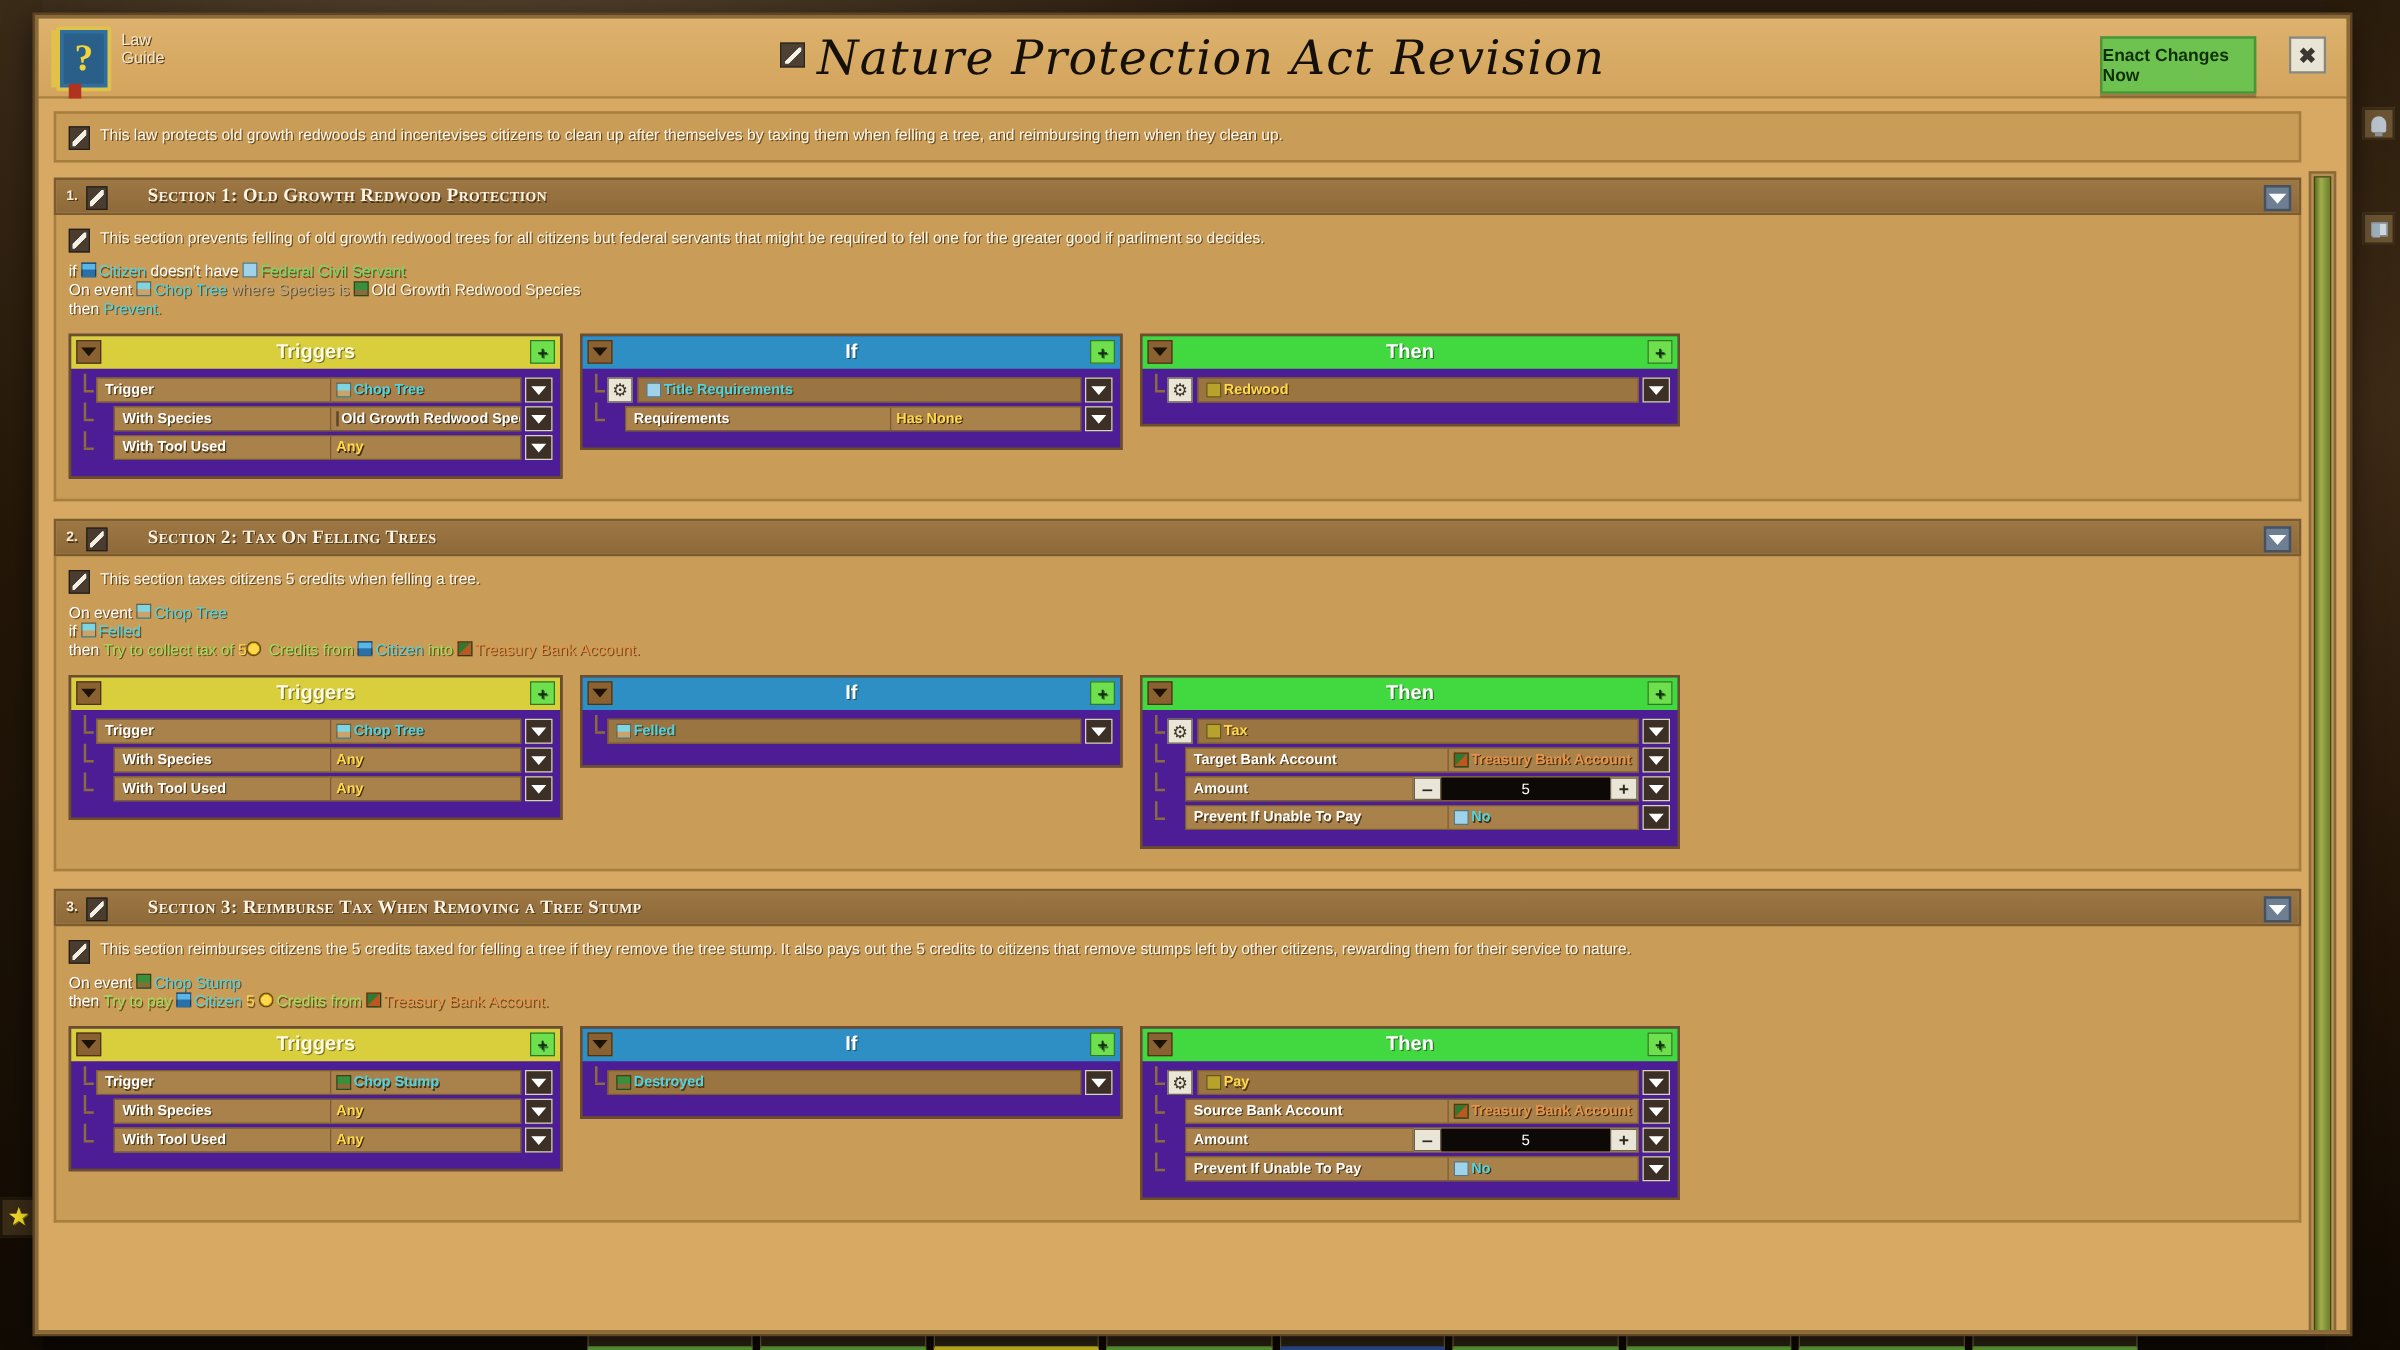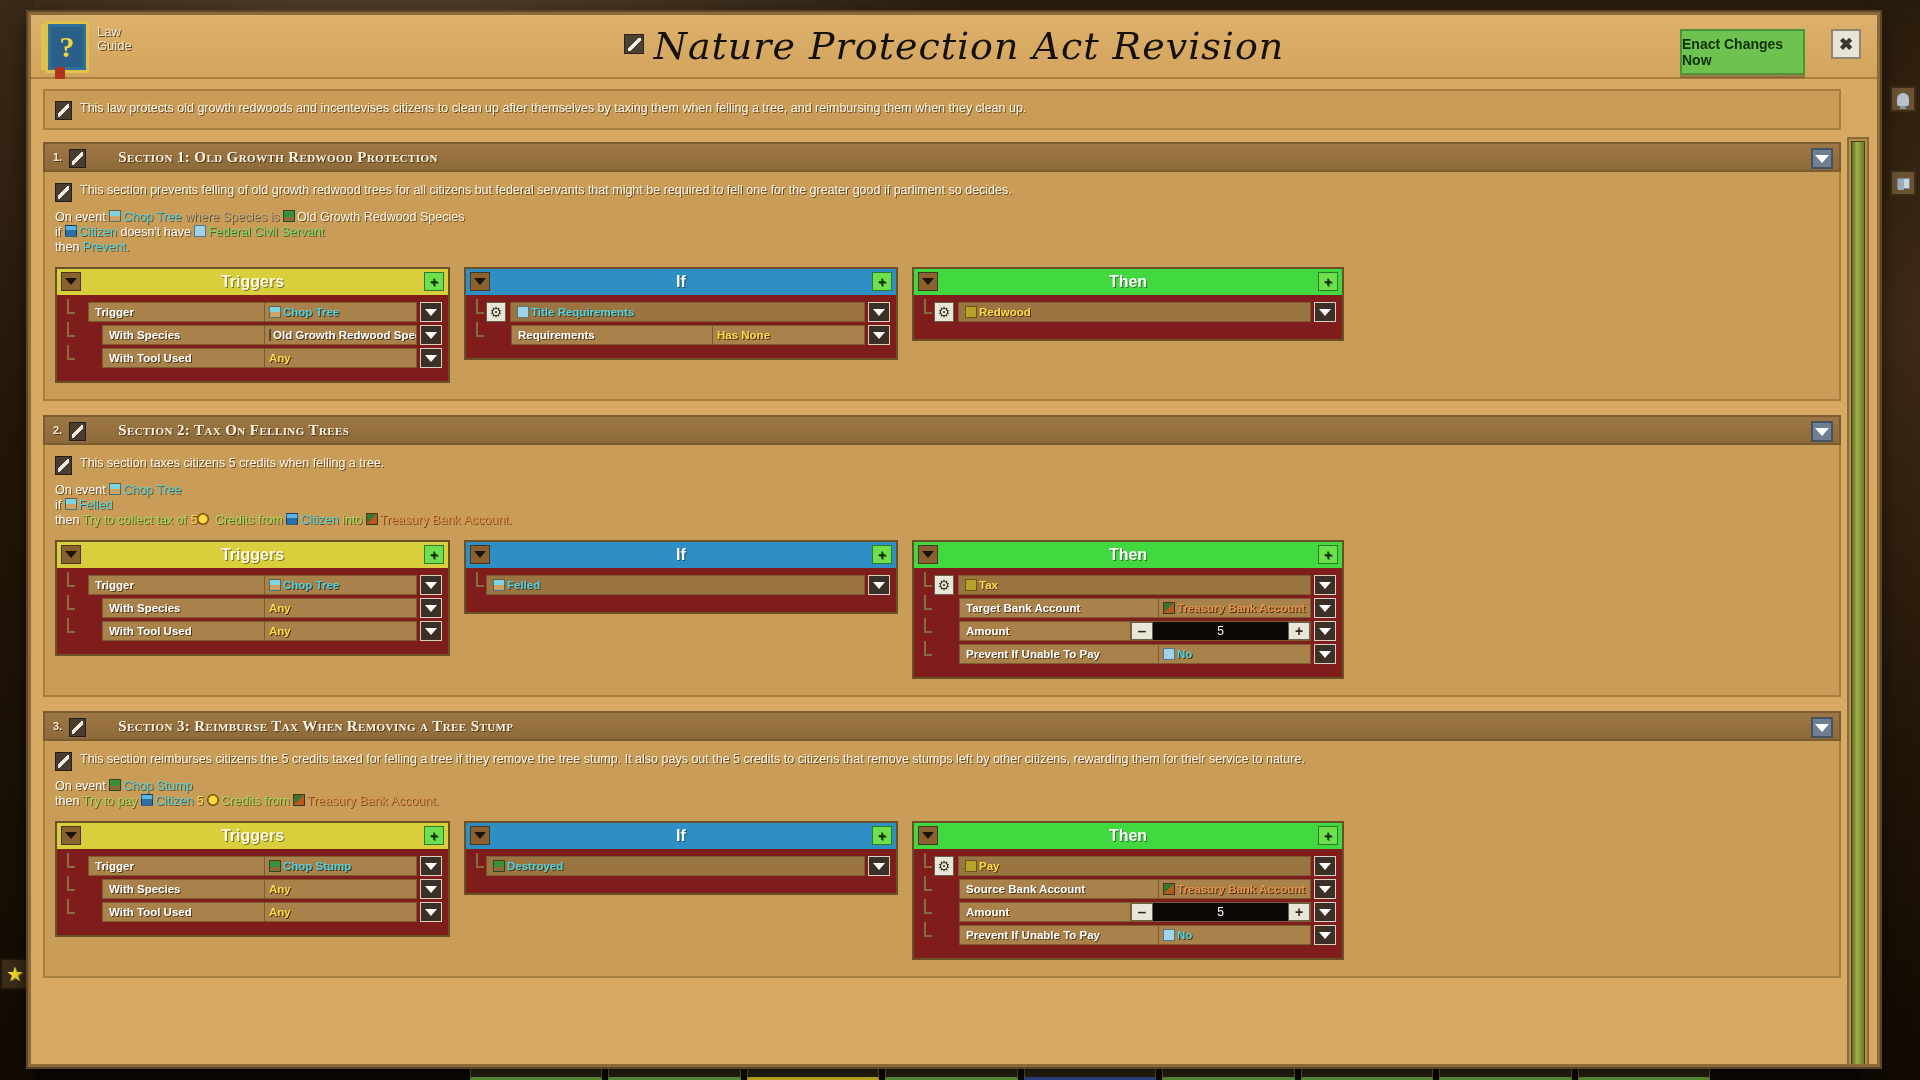--- a/index.html
+++ b/index.html
@@ -90,21 +90,21 @@
   .mi{display:inline-block;width:12px;height:12px;vertical-align:-1px;margin-right:2px;border:1px solid rgba(0,0,0,.45);}
   .mi.tree{background:linear-gradient(180deg,#7dd5e2 55%,#caa36a 55%);}
   .mi.sapling{background:linear-gradient(180deg,#3a8f3a 60%,#8a6a3a 60%);}
   .mi.citizen{background:linear-gradient(180deg,#59b7e8 45%,#2b6fa8 45%);}
   .mi.title{background:#9fd3ea;}
   .mi.coin{background:radial-gradient(circle,#ffd84a 60%,#b88a10 61%);border-radius:50%;}
   .mi.bank{background:linear-gradient(135deg,#2f7a2f 50%,#c0561f 50%);}
   .mi.money{background:#b6a22c;}
   
   .blocks{display:flex;gap:14px;margin-top:12px;align-items:flex-start;}
-  .blk{border:2px solid #6b4f27;background:#7f1d1d;}
+  .blk{border:2px solid #6b4f27;background:#4c1d95;}
   .blk.triggers{width:395px;}
   .blk.iff{width:434px;}
   .blk.then{width:432px;}
   .blk-head{height:26px;display:flex;align-items:center;justify-content:center;position:relative;
     font-size:16px;font-weight:bold;color:#ffffff;text-shadow:1px 1px 0 rgba(0,0,0,.45);}
   .blk.triggers .blk-head{background:#d9cf3c;color:#fffbe0;}
   .blk.iff .blk-head{background:#2d8fc4;}
   .blk.then .blk-head{background:#41d93f;}
   .hcar{position:absolute;left:4px;top:3px;width:20px;height:19px;background:#8a6130;border:1px solid #4b3417;
     display:flex;align-items:center;justify-content:center;cursor:pointer;}
@@ -113,21 +113,21 @@
     color:#0f2f08;font-size:14px;font-weight:bold;display:flex;align-items:center;justify-content:center;cursor:pointer;line-height:1;}
   .blk-body{padding:7px 6px 10px 6px;min-height:44px;}
   .node{display:flex;align-items:stretch;margin-bottom:3px;}
   .elbow{flex:0 0 14px;position:relative;}
   .elbow:before{content:"";position:absolute;left:4px;top:-3px;bottom:50%;border-left:2px solid #8a6b3d;}
   .elbow:after{content:"";position:absolute;left:4px;top:50%;width:8px;border-top:2px solid #8a6b3d;}
   .indent{flex:0 0 14px;}
   .gear{flex:0 0 20px;height:20px;background:#e9e6d8;border:1px solid #6b604a;margin-right:4px;
     display:flex;align-items:center;justify-content:center;cursor:pointer;color:#3b352a;font-size:14px;line-height:1;}
   .field{flex:1;display:flex;align-items:stretch;background:#9b7541;border:1px solid #7b5c31;height:20px;}
-  .field.lighter{background:#a9824b;margin-left:11px;}
+  .field.lighter{background:#a9824b;}
   .fl{flex:1;display:flex;align-items:center;padding:0 6px;color:#ffffff;font-size:11.5px;font-weight:bold;
     text-shadow:1px 1px 0 rgba(60,40,12,.8);white-space:nowrap;overflow:hidden;}
   .fv{flex:0 0 152px;display:flex;align-items:center;padding:0 4px;font-size:11.5px;font-weight:bold;
     border-left:1px solid #7b5c31;white-space:nowrap;overflow:hidden;text-shadow:1px 1px 0 rgba(40,25,5,.8);}
   .v-cy{color:#4fd4e4;} .v-ye{color:#ffd94a;} .v-gr{color:#6ddc6a;} .v-or{color:#e8934a;} .v-wh{color:#ffffff;}
   .dd{flex:0 0 22px;background:#3c3026;border:1px solid #d9d2c2;display:flex;align-items:center;justify-content:center;cursor:pointer;margin-left:3px;}
   .dd i{width:0;height:0;border-left:6px solid transparent;border-right:6px solid transparent;border-top:7px solid #ffffff;display:block;}
   
   .stepper{flex:0 0 180px;display:flex;align-items:center;border-left:1px solid #7b5c31;}
   .stp{width:22px;height:18px;background:#e9e6d8;border:1px solid #6b604a;color:#2c281e;font-size:14px;font-weight:bold;
@@ -218,22 +218,22 @@
               <div class="collapse">
                 <i></i>
               </div>
             </div>
             <div class="sec-body">
               <div class="row-ico">
                 <span class="pen-ico"></span>
                 <span class="desc-txt">This section prevents felling of old growth redwood trees for all citizens but federal servants that might be required to fell one for the greater good if parliment so decides.</span>
               </div>
               <div class="pseudo">
+                <div><span class="k">if </span><span class="cy"><span class="mi citizen"></span>Citizen</span><span class="k"> doesn't have </span><span class="gr"><span class="mi title"></span>Federal Civil Servant</span></div>
                 <div><span class="k">On event </span><span class="cy"><span class="mi tree"></span>Chop Tree</span><span class="gy"> where Species is </span><span class="wh"><span class="mi sapling"></span>Old Growth Redwood Species</span></div>
-                <div><span class="k">if </span><span class="cy"><span class="mi citizen"></span>Citizen</span><span class="k"> doesn't have </span><span class="gr"><span class="mi title"></span>Federal Civil Servant</span></div>
                 <div><span class="k"> then </span><span class="cy">Prevent.</span></div>
               </div>
               <div class="blocks">
                 <div class="blk triggers">
                   <div class="blk-head">
                     <div class="hcar">
                       <i></i>
                     </div>
                     <span>Triggers</span>
                     <div class="hplus">+</div>

